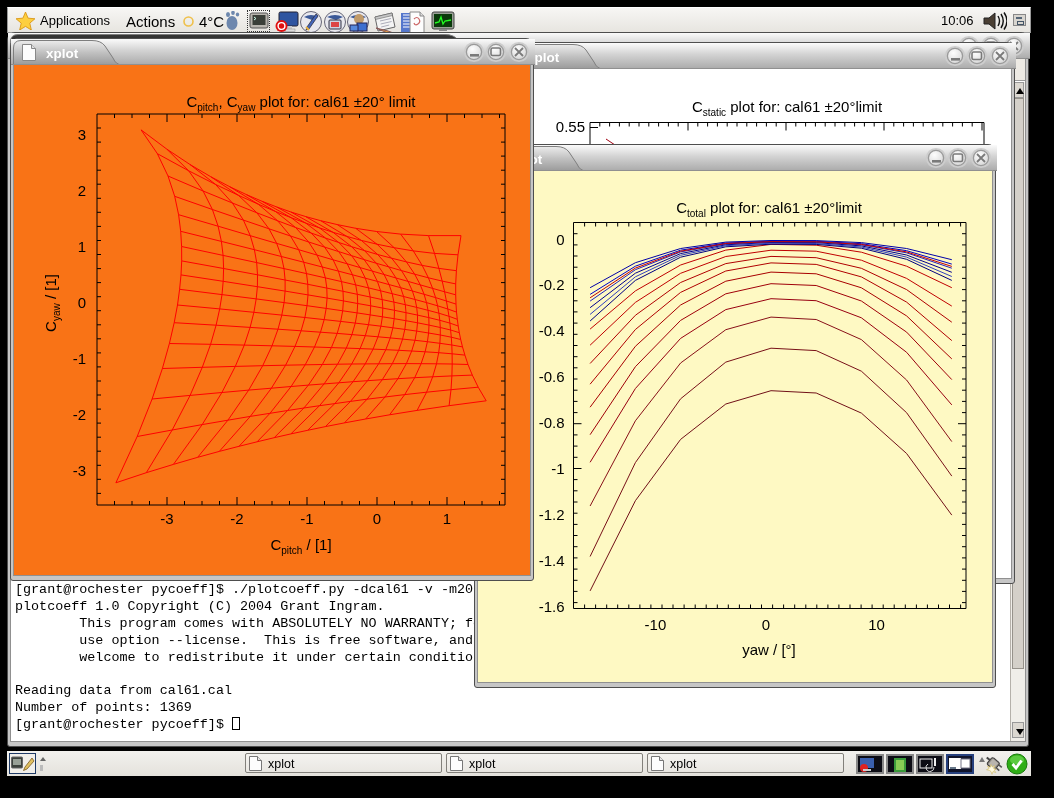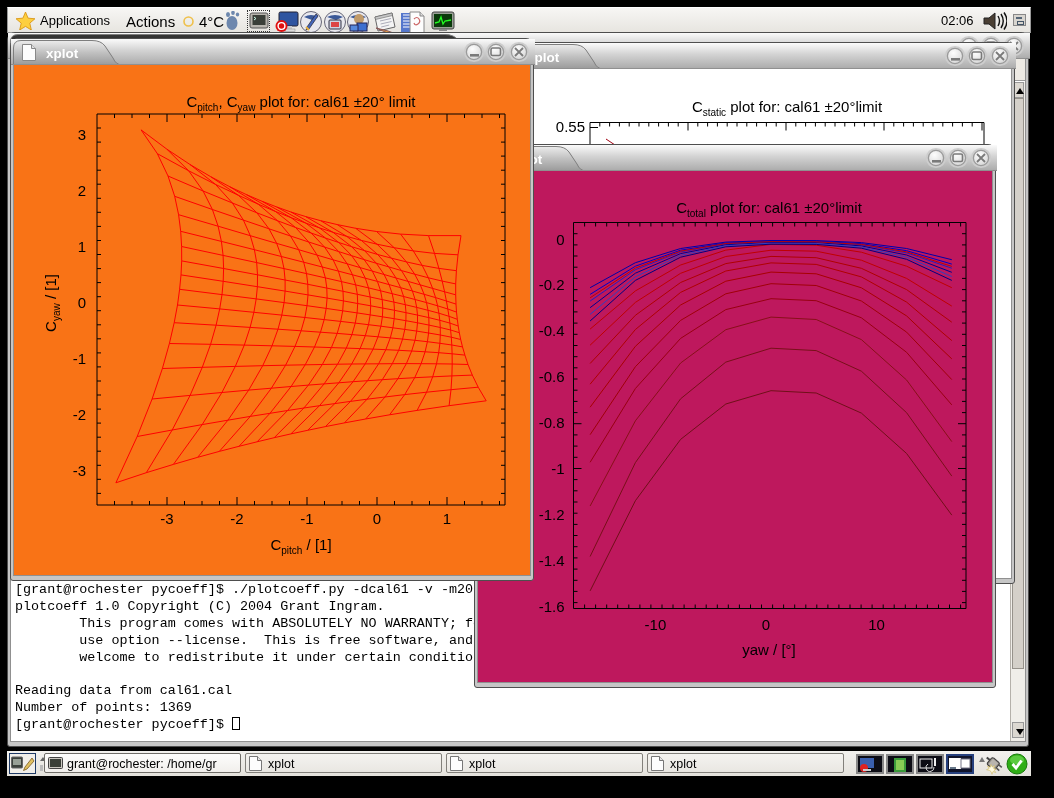--- a/index.html
+++ b/index.html
@@ -61,21 +61,21 @@
       <path d="M10,1 h10 l4,4 v17 h-14 Z" fill="#fdfdfd" stroke="#888"></path>
       <path d="M20,1 v4 h4" fill="#ddd" stroke="#888"></path>
       <path d="M14,8 q3,-3 5,0 q2,3 -1,5 q-3,2 -4,-1" fill="none" stroke="#c66" stroke-width="1.2"></path>
     </svg>
     <svg width="24" height="22" style="position:absolute;left:423px;top:3px">
       <rect x="1" y="1" width="22" height="17" rx="2" fill="#9aa096" stroke="#444"></rect>
       <rect x="3" y="3" width="18" height="13" fill="#0a3a0a"></rect>
       <path d="M4,12 l4,-1 2,-5 2,7 2,-3 6,-1" stroke="#2f2" stroke-width="1.3" fill="none"></path>
       <rect x="8" y="18" width="8" height="2" fill="#888"></rect>
     </svg>
-    <div style="font-size:13px;color:#000;position:absolute;top:5px;left:933px">02:06</div>
+    <div style="font-size:13px;color:#000;position:absolute;top:5px;left:933px">10:06</div>
     <svg width="24" height="18" style="position:absolute;left:975px;top:4px">
       <path d="M1,6 h5 l6,-5 v16 l-6,-5 h-5 Z" fill="#4a3f33" stroke="#222"></path>
       <path d="M15,4 q3,5 0,10 M18,2 q4.5,7 0,14 M21,0.5 q6,8.5 0,17" stroke="#111" stroke-width="1.4" fill="none"></path>
     </svg>
     <div style="position:absolute;left:1005px;top:6px;width:13px;height:12px;background:#d8d5cf;border:1px solid #888">
       <div style="position:absolute;left:2px;top:2px;width:6px;height:2px;background:#567"></div>
       <div style="position:absolute;left:3px;top:6px;width:7px;height:4px;border:1px solid #456"></div>
     </div>
   </div>
 <div style="position:absolute;left:7px;top:32px;width:1022px;height:715px;background:#c6c6c6;border:1px solid #4e4e4e;border-radius:8px 8px 3px 3px">
@@ -220,21 +220,21 @@
       <circle cx="461" cy="13" r="9" fill="none" stroke="#cdcdcd" stroke-width="2.2"></circle>
       <circle cx="461" cy="13" r="7.6" fill="url(#bgc)" stroke="#9a9a9a" stroke-width="1.3"></circle>
       <rect x="457" y="15" width="9" height="2.6" fill="#7a7a7a"></rect>
       <circle cx="483" cy="13" r="9" fill="none" stroke="#cdcdcd" stroke-width="2.2"></circle>
       <circle cx="483" cy="13" r="7.6" fill="url(#bgc)" stroke="#9a9a9a" stroke-width="1.3"></circle>
       <rect x="478" y="9" width="9.5" height="7.5" rx="1.5" fill="none" stroke="#7a7a7a" stroke-width="1.6"></rect>
       <circle cx="506" cy="13" r="9" fill="none" stroke="#cdcdcd" stroke-width="2.2"></circle>
       <circle cx="506" cy="13" r="7.6" fill="url(#bgc)" stroke="#9a9a9a" stroke-width="1.3"></circle>
       <path d="M502,9 L510,17 M510,9 L502,17" stroke="#7a7a7a" stroke-width="1.8" fill="none"></path>
     </svg>
-    <div style="position:absolute;left:2px;right:2px;top:25px;bottom:4px;background:#be185d;border:1px solid #909090;overflow:hidden">
+    <div style="position:absolute;left:2px;right:2px;top:25px;bottom:4px;background:#fef9c3;border:1px solid #909090;overflow:hidden">
       <svg width="516" height="517" style="position:absolute;left:0;top:0">
         <path d="M95.5,51.5 H488 V437.5 H95.5 Z M106.6,51.5 v4 M106.6,437.5 v-4 M117.6,51.5 v4 M117.6,437.5 v-4 M128.7,51.5 v4 M128.7,437.5 v-4 M139.7,51.5 v4 M139.7,437.5 v-4 M150.8,51.5 v4 M150.8,437.5 v-4 M161.9,51.5 v4 M161.9,437.5 v-4 M172.9,51.5 v4 M172.9,437.5 v-4 M184,51.5 v4 M184,437.5 v-4 M195,51.5 v4 M195,437.5 v-4 M206.1,51.5 v4 M206.1,437.5 v-4 M217.2,51.5 v4 M217.2,437.5 v-4 M228.2,51.5 v4 M228.2,437.5 v-4 M239.3,51.5 v4 M239.3,437.5 v-4 M250.3,51.5 v4 M250.3,437.5 v-4 M261.4,51.5 v4 M261.4,437.5 v-4 M272.5,51.5 v4 M272.5,437.5 v-4 M283.5,51.5 v4 M283.5,437.5 v-4 M294.6,51.5 v4 M294.6,437.5 v-4 M305.6,51.5 v4 M305.6,437.5 v-4 M316.7,51.5 v4 M316.7,437.5 v-4 M327.8,51.5 v4 M327.8,437.5 v-4 M338.8,51.5 v4 M338.8,437.5 v-4 M349.9,51.5 v4 M349.9,437.5 v-4 M360.9,51.5 v4 M360.9,437.5 v-4 M372,51.5 v4 M372,437.5 v-4 M383.1,51.5 v4 M383.1,437.5 v-4 M394.1,51.5 v4 M394.1,437.5 v-4 M405.2,51.5 v4 M405.2,437.5 v-4 M416.2,51.5 v4 M416.2,437.5 v-4 M427.3,51.5 v4 M427.3,437.5 v-4 M438.4,51.5 v4 M438.4,437.5 v-4 M449.4,51.5 v4 M449.4,437.5 v-4 M460.5,51.5 v4 M460.5,437.5 v-4 M471.5,51.5 v4 M471.5,437.5 v-4 M482.6,51.5 v4 M482.6,437.5 v-4 M95.5,62.7 h4 M488,62.7 h-4 M95.5,73.9 h4 M488,73.9 h-4 M95.5,85 h4 M488,85 h-4 M95.5,96.2 h4 M488,96.2 h-4 M95.5,107.4 h4 M488,107.4 h-4 M95.5,118.6 h4 M488,118.6 h-4 M95.5,129.8 h4 M488,129.8 h-4 M95.5,140.9 h4 M488,140.9 h-4 M95.5,152.1 h4 M488,152.1 h-4 M95.5,163.3 h4 M488,163.3 h-4 M95.5,174.5 h4 M488,174.5 h-4 M95.5,185.7 h4 M488,185.7 h-4 M95.5,196.8 h4 M488,196.8 h-4 M95.5,208 h4 M488,208 h-4 M95.5,219.2 h4 M488,219.2 h-4 M95.5,230.4 h4 M488,230.4 h-4 M95.5,241.6 h4 M488,241.6 h-4 M95.5,252.7 h8 M488,252.7 h-8 M95.5,263.9 h4 M488,263.9 h-4 M95.5,275.1 h4 M488,275.1 h-4 M95.5,286.3 h4 M488,286.3 h-4 M95.5,297.5 h8 M488,297.5 h-8 M95.5,308.6 h4 M488,308.6 h-4 M95.5,319.8 h4 M488,319.8 h-4 M95.5,331 h4 M488,331 h-4 M95.5,342.2 h4 M488,342.2 h-4 M95.5,353.4 h4 M488,353.4 h-4 M95.5,364.5 h4 M488,364.5 h-4 M95.5,375.7 h4 M488,375.7 h-4 M95.5,386.9 h4 M488,386.9 h-4 M95.5,398.1 h4 M488,398.1 h-4 M95.5,409.3 h4 M488,409.3 h-4 M95.5,420.4 h4 M488,420.4 h-4 M95.5,431.6 h4 M488,431.6 h-4" fill="none" stroke="#000" stroke-width="1"></path>
         <g fill="none" stroke="#c00000" stroke-width="1">
           <polyline points="112.1,158.1 157.4,119.9 202.6,94 247.8,79.1 293,73.4 338.2,74.2 383.4,81.2 428.6,95.2 473.8,116.7"></polyline>
         </g>
         <g fill="none" stroke="#c00000" stroke-width="1">
           <polyline points="112.1,174.2 157.4,131.4 202.6,102.3 247.8,85.5 293,79.2 338.2,80.2 383.4,89.2 428.6,107.4 473.8,135.1"></polyline>
         </g>
         <g fill="none" stroke="#b00000" stroke-width="1">
           <polyline points="112.1,192.5 157.4,144.3 202.6,111.5 247.8,92.6 293,85.4 338.2,86.7 383.4,97.3 428.6,118.6 473.8,151.2"></polyline>
@@ -399,28 +399,20 @@
 <div style="position:absolute;left:7px;top:750px;width:1024px;height:26px;background:linear-gradient(#f2f1ee,#e4e2dc);border-top:1px solid #000">
     <div style="position:absolute;left:2px;top:2px;width:27px;height:21px;background:#f1efea;border:1px solid #1f3a66"><svg width="25" height="19">
         <rect x="1.5" y="3" width="11" height="11" rx="1" fill="#3d423c" stroke="#666"></rect>
         <rect x="3" y="5" width="8" height="6" fill="#98a096"></rect>
         <path d="M22,4 L15,13 l-1.5,3.5 3.5,-1.5 L24,7 Z" fill="#e0c060" stroke="#7a5a20" stroke-width="0.8"></path>
       </svg></div>
     <div style="position:absolute;left:31px;top:2px;width:8px;height:22px">
       <div style="position:absolute;left:2px;top:4px;width:0;height:0;border-left:3px solid transparent;border-right:3px solid transparent;border-bottom:4px solid #666"></div>
       <div style="position:absolute;left:2px;top:12px;width:3px;height:6px;background:#bbb"></div>
     </div>
-    <div style="position:absolute;top:2px;height:20px;border:1px solid #82807b;border-radius:2px;font-size:12.5px;color:#000;overflow:hidden;white-space:nowrap;left:37px;width:197px;background:linear-gradient(#fdfdfc,#f1efec);border-color:#6f6d68">
-      <svg width="15" height="13" style="position:absolute;left:3px;top:3px">
-        <rect x="0.5" y="0.5" width="14" height="11" rx="1" fill="#cac7c0" stroke="#444"></rect>
-        <rect x="2" y="2" width="11" height="8" fill="#3539342"></rect>
-        <rect x="2" y="2" width="11" height="8" fill="#3a3f38"></rect>
-      </svg>
-      <span style="position:absolute;left:22px;top:3px">grant@rochester: /home/gr</span>
-    </div>
     <div style="position:absolute;top:2px;height:20px;border:1px solid #82807b;border-radius:2px;font-size:12.5px;color:#000;overflow:hidden;white-space:nowrap;left:238px;width:197px;background:linear-gradient(#f4f3f0,#e9e7e2)">
       <svg width="13" height="15" style="position:absolute;left:3px;top:2px">
         <path d="M0.5,0.5 h8 l4,4 v10 h-12 Z" fill="#fdfdfd" stroke="#777"></path>
         <path d="M8.5,0.5 v4 h4" fill="#e4e4e4" stroke="#777"></path>
       </svg>
       <span style="position:absolute;left:22px;top:3px">xplot</span>
     </div>
     <div style="position:absolute;top:2px;height:20px;border:1px solid #82807b;border-radius:2px;font-size:12.5px;color:#000;overflow:hidden;white-space:nowrap;left:439px;width:197px;background:linear-gradient(#f4f3f0,#e9e7e2)">
       <svg width="13" height="15" style="position:absolute;left:3px;top:2px">
         <path d="M0.5,0.5 h8 l4,4 v10 h-12 Z" fill="#fdfdfd" stroke="#777"></path>

